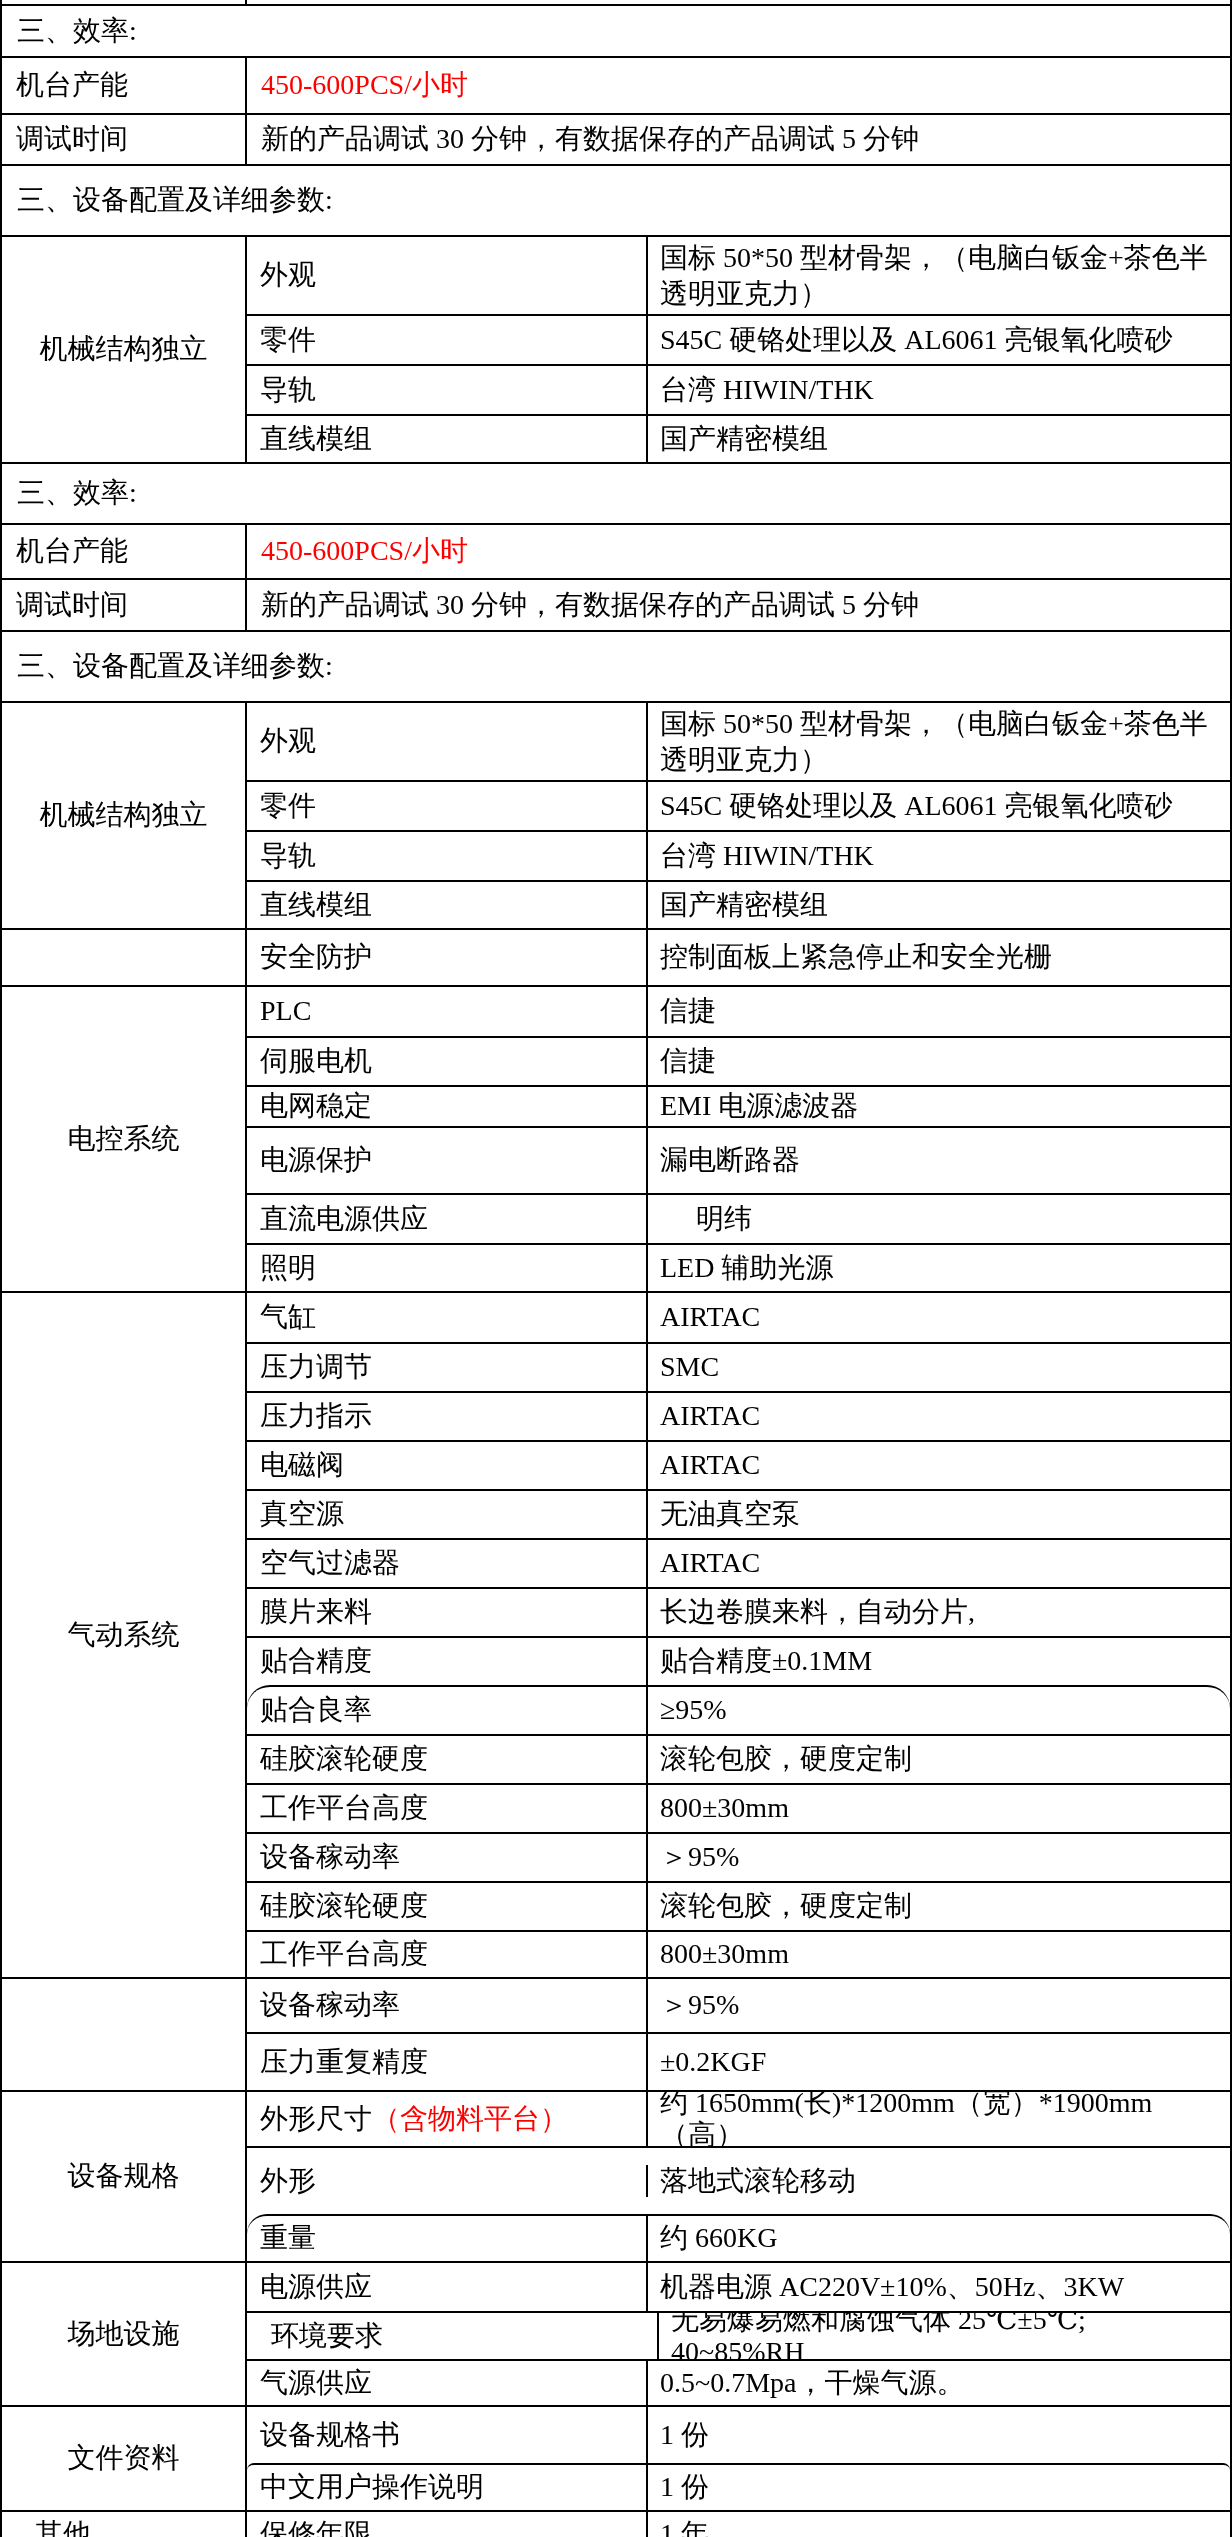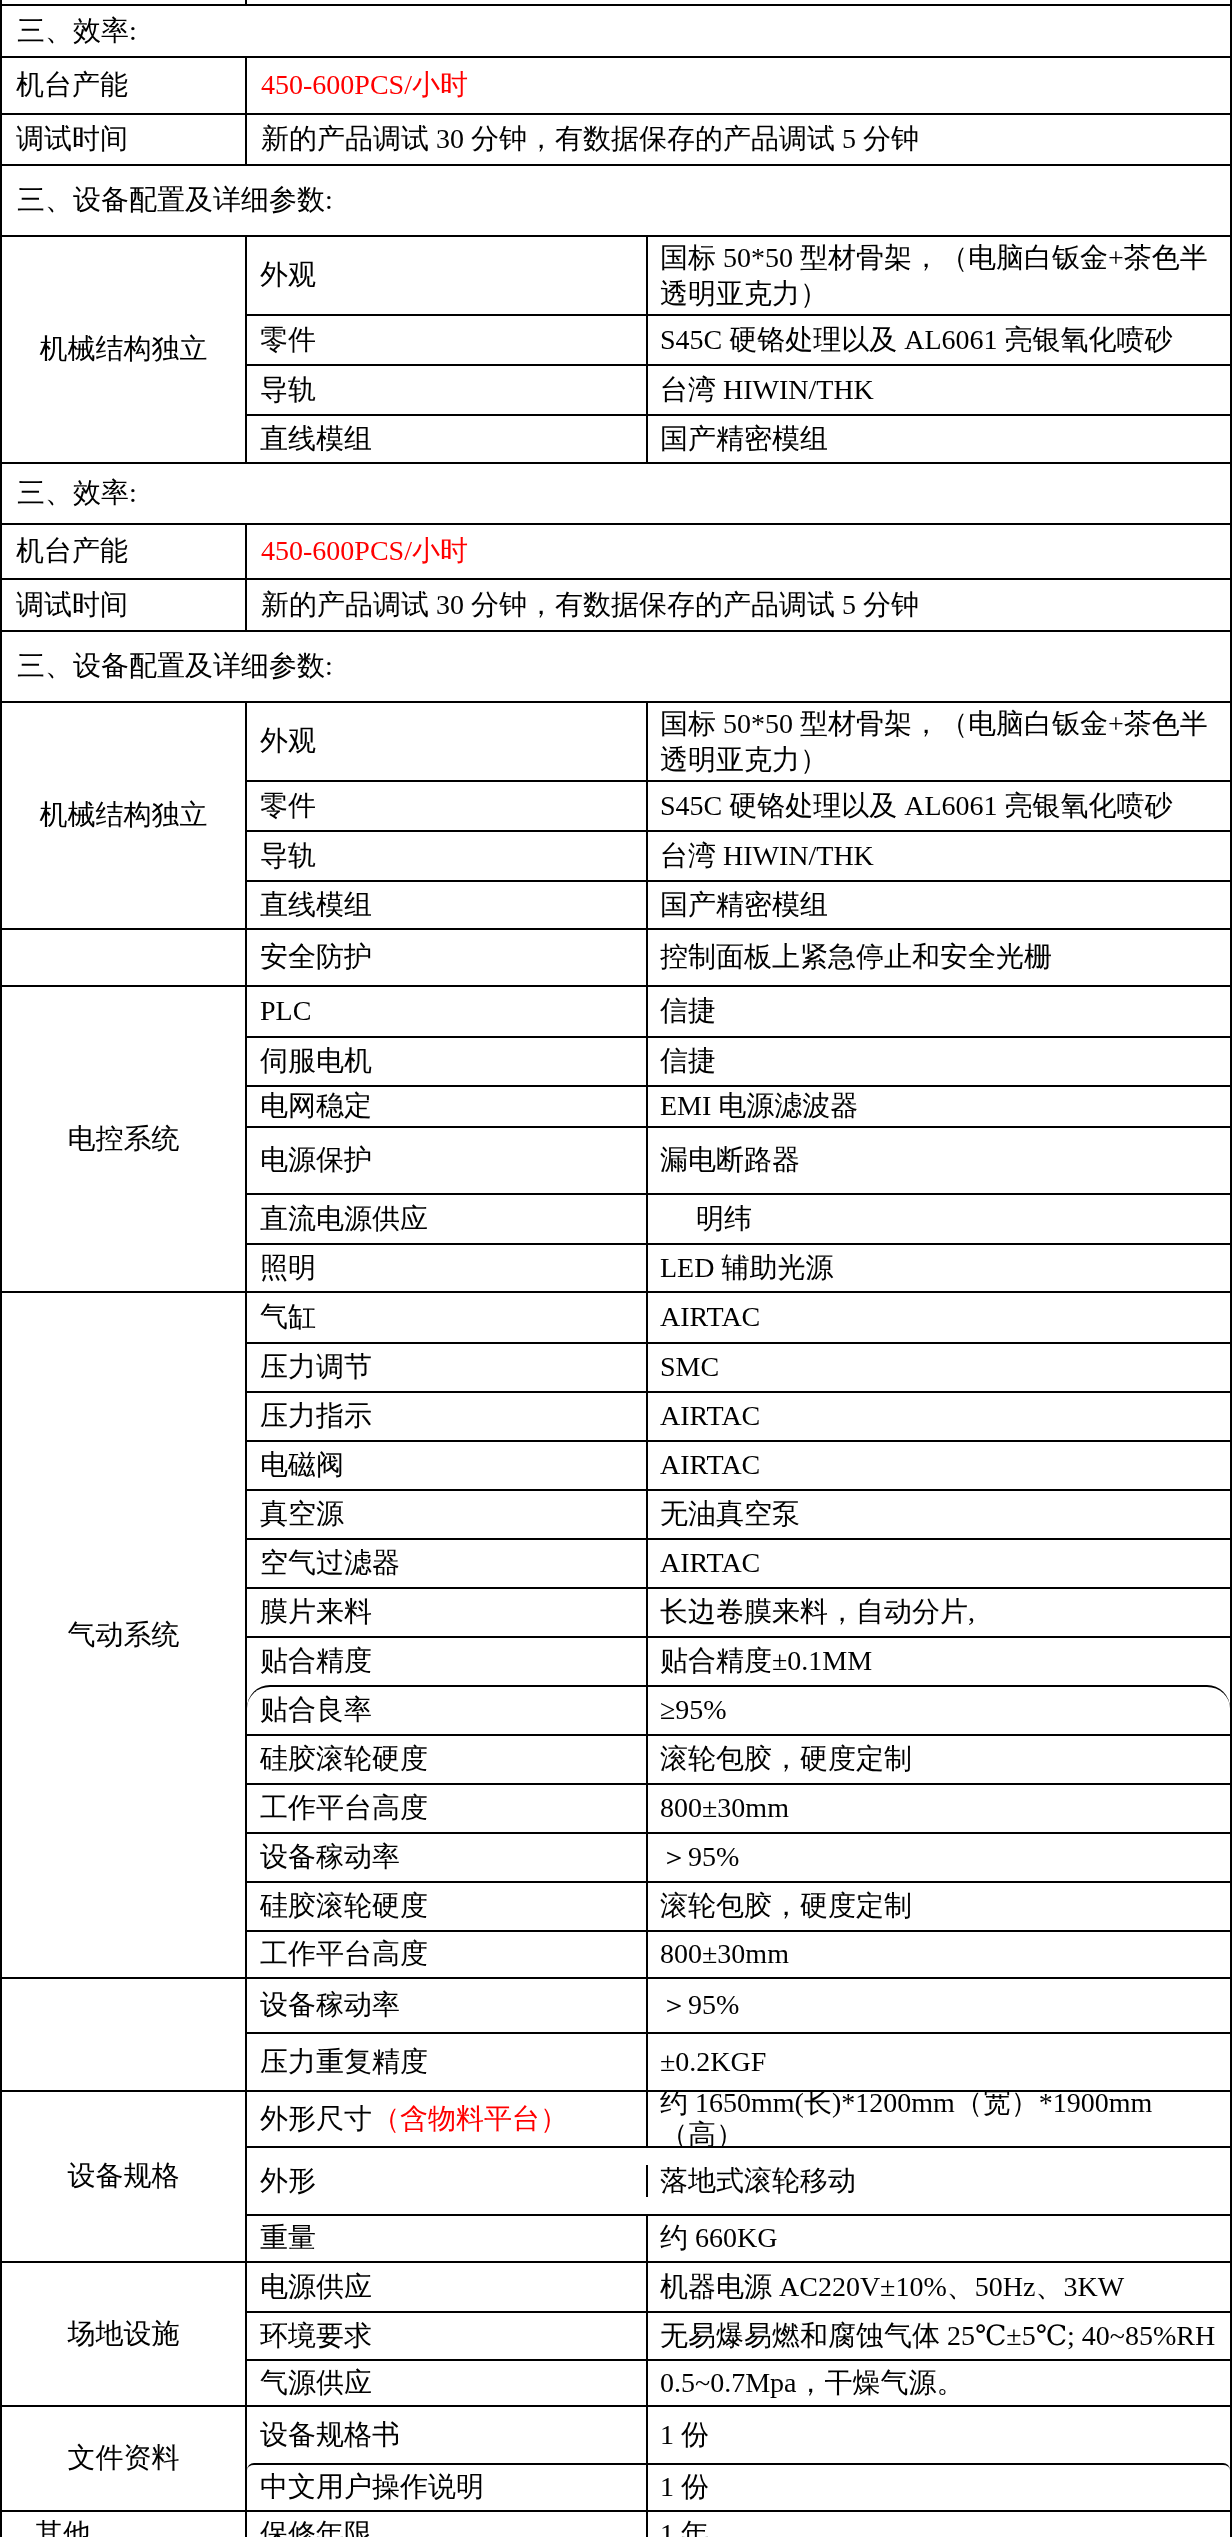--- a/index.html
+++ b/index.html
@@ -247,34 +247,34 @@
           <div class="g-key">
             <span>外形尺寸 </span>
             <span class="red">（含物料平台）</span>
           </div>
           <div class="g-val">约 1650mm(长)*1200mm（宽）*1900mm（高）</div>
         </div>
         <div class="g-row" style="height: 68px; align-items: center;">
           <div class="g-key">外形</div>
           <div class="g-val">落地式滚轮移动</div>
         </div>
-        <div class="g-row" style="height: 47px;">
+        <div class="g-row" style="height: 47px; border-radius: 20px;">
           <div class="g-key">重量</div>
           <div class="g-val">约 660KG</div>
         </div>
       </div>
     </div>
     <div class="section grp">
       <div class="grp-label">场地设施</div>
       <div class="grp-rows">
         <div class="g-row" style="height: 48px;">
           <div class="g-key">电源供应</div>
           <div class="g-val">机器电源 AC220V±10%、50Hz、3KW</div>
         </div>
-        <div class="g-row" style="height: 48px;">
+        <div class="g-row" style="height: 48px; padding-left: 11px;">
           <div class="g-key">环境要求</div>
           <div class="g-val">无易爆易燃和腐蚀气体 25℃±5℃; 40~85%RH</div>
         </div>
         <div class="g-row" style="height: 46px;">
           <div class="g-key">气源供应</div>
           <div class="g-val">0.5~0.7Mpa，干燥气源。</div>
         </div>
       </div>
     </div>
     <div class="section grp">

